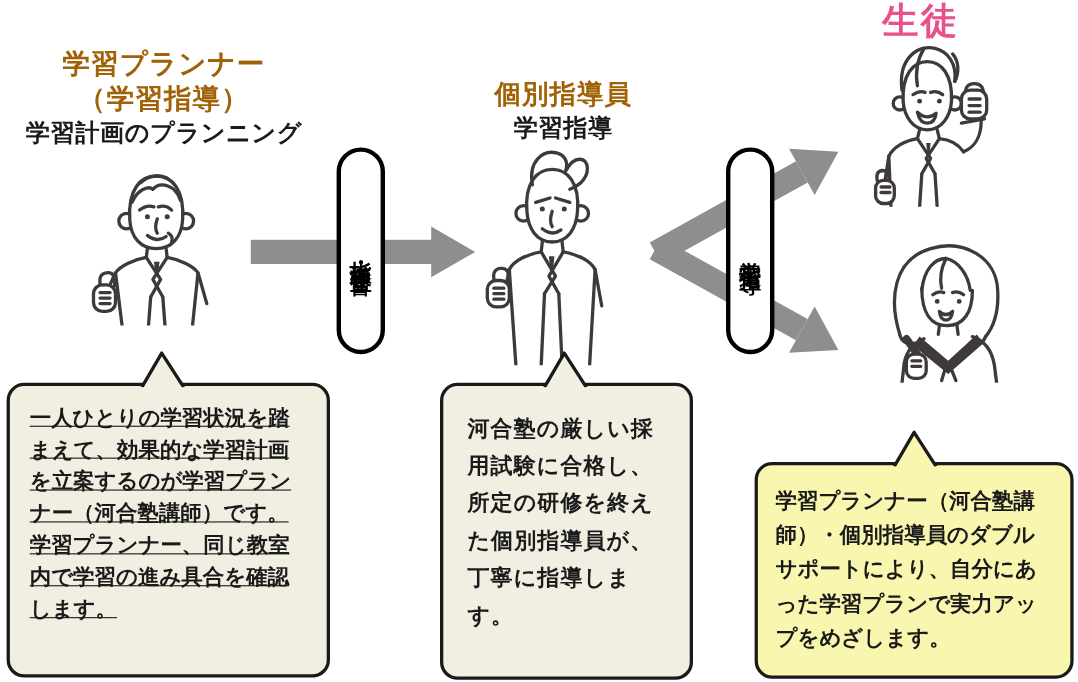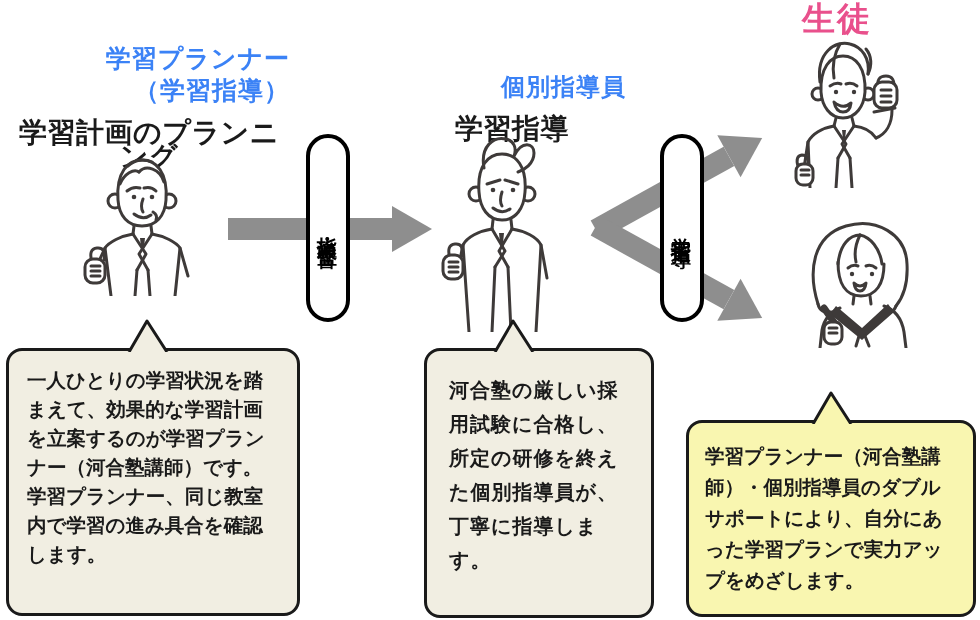--- a/index.html
+++ b/index.html
@@ -2,23 +2,23 @@
 <html><head>
 <meta charset="utf-8">
 <style>
   html,body{margin:0;padding:0;background:#ffffff;}
   .canvas{
     position:relative;width:980px;height:620px;background:#ffffff;overflow:hidden;
     font-family:"Liberation Sans","DejaVu Sans",sans-serif;color:#1a1a1a;
   }
   
   .role-title{position:absolute;text-align:center;}
-  .role-title .blue{color:#3b82f6;font-size:25px;font-weight:700;line-height:32px;letter-spacing:1px;text-align:right;}
+  .role-title .blue{color:#a16207;font-size:25px;font-weight:700;line-height:32px;letter-spacing:1px;}
   .role-title .blue.small{font-size:24px;line-height:30px;}
-  .role-title .sub{color:#1a1a1a;font-size:28px;font-weight:700;line-height:24px;margin-top:15px;letter-spacing:0.5px;}
+  .role-title .sub{color:#1a1a1a;font-size:22px;font-weight:700;line-height:24px;margin-top:3px;letter-spacing:0.5px;}
   .students-title{position:absolute;left:772px;top:-3px;width:130px;text-align:center;
     color:#e9508c;font-size:33px;font-weight:700;letter-spacing:2px;}
   
   .pill{
     position:absolute;background:#ffffff;border:4px solid #000000;border-radius:24px;
     display:flex;align-items:center;justify-content:center;box-sizing:border-box;z-index:5;
   }
   .pill span{
     writing-mode:vertical-rl;text-orientation:upright;
     font-size:20px;font-weight:700;letter-spacing:3px;color:#000;
@@ -199,29 +199,29 @@
     </g>
   </svg>
 
   <div class="pill" style="left:306px;top:134px;width:44px;height:188px;">
     <span>指導・監督</span>
   </div>
   <div class="pill" style="left:660px;top:134px;width:44px;height:188px;">
     <span>学習指導</span>
   </div>
 
-  <div class="bubble cream" style="left:6px;top:348px;width:294px;height:268px;padding:15px 18px;font-size:19.5px;line-height:29px;">
+  <div class="bubble cream" style="left:6px;top:348px;width:294px;height:268px;padding:15px 18px;font-size:19.5px;line-height:29px;text-decoration:underline;">
     <p>一人ひとりの学習状況を踏まえて、効果的な学習計画を立案するのが学習プランナー（河合塾講師）です。</p>
     <p>学習プランナー、同じ教室内で学習の進み具合を確認します。</p>
   </div>
   <svg class="bubble-pointer" style="left:126px;top:318px;" width="44" height="34" viewBox="0 0 44 34">
     <path d="M3,34 L21,3 L41,34" fill="#f1eee2" stroke="#1a1a1a" stroke-width="3" stroke-linejoin="round"></path>
   </svg>
 
-  <div class="bubble cream" style="left:400px;top:348px;width:230px;height:270px;padding:22px 22px;font-size:20px;line-height:34px;letter-spacing:1px;margin-left:24px;">
+  <div class="bubble cream" style="left:400px;top:348px;width:230px;height:270px;padding:22px 22px;font-size:20px;line-height:34px;letter-spacing:1px;">
     <p>河合塾の厳しい採用試験に合格し、所定の研修を終えた個別指導員が、丁寧に指導します。</p>
   </div>
   <svg class="bubble-pointer" style="left:492px;top:318px;" width="44" height="34" viewBox="0 0 44 34">
     <path d="M3,34 L21,3 L41,34" fill="#f1eee2" stroke="#1a1a1a" stroke-width="3" stroke-linejoin="round"></path>
   </svg>
 
   <div class="bubble yellow" style="left:686px;top:420px;width:290px;height:197px;padding:18px 16px;font-size:19.5px;line-height:31px;">
     <p>学習プランナー（河合塾講師）・個別指導員のダブルサポートにより、自分にあった学習プランで実力アップをめざします。</p>
   </div>
   <svg class="bubble-pointer" style="left:810px;top:390px;" width="44" height="34" viewBox="0 0 44 34">

